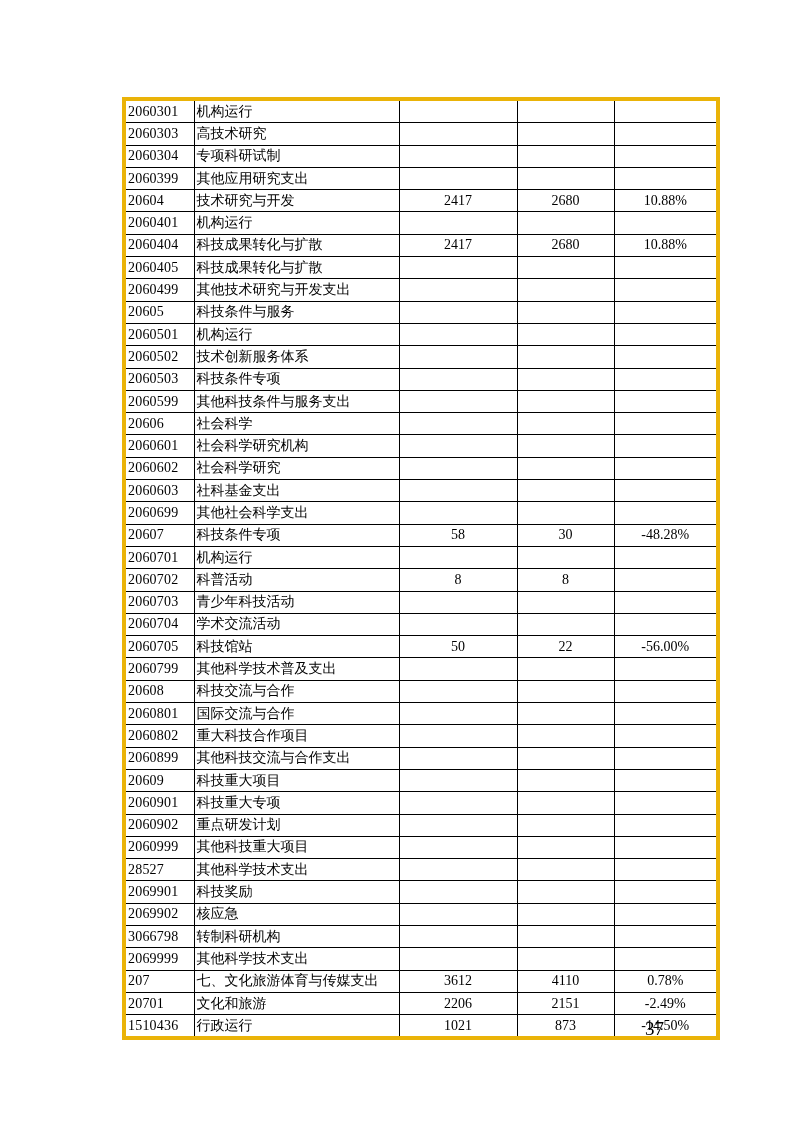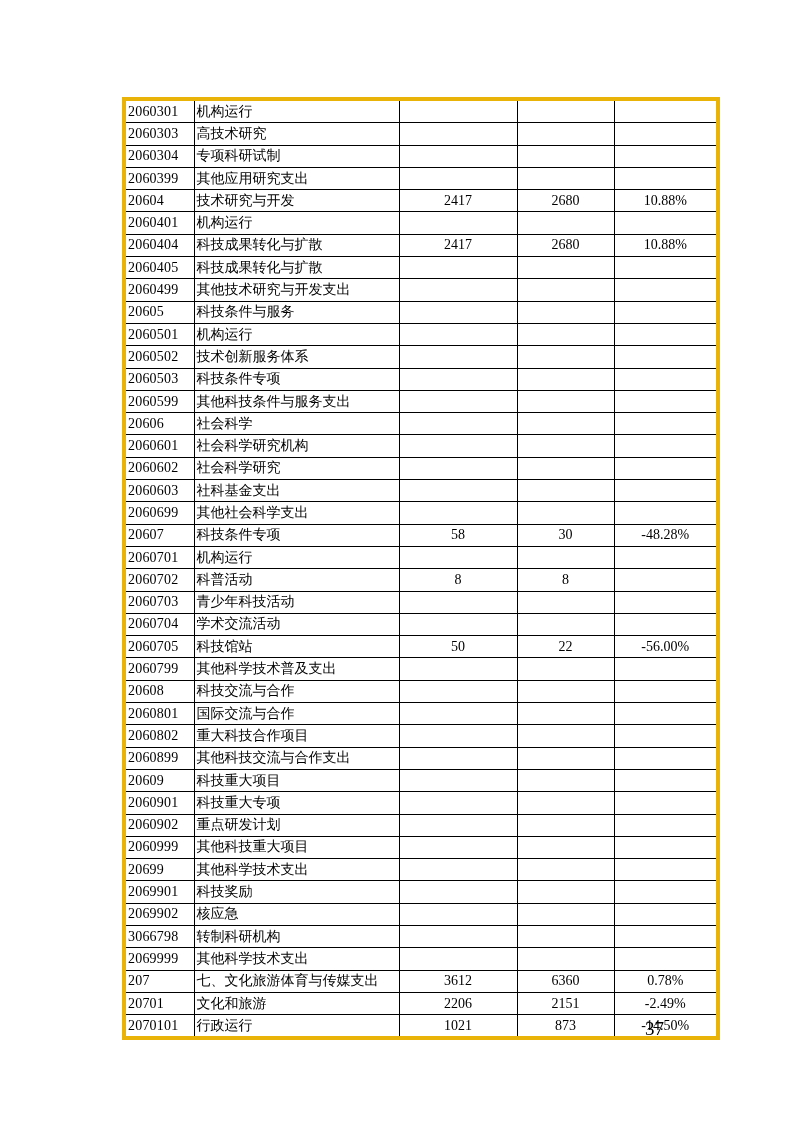--- a/index.html
+++ b/index.html
@@ -306,21 +306,21 @@
           <td class="cell-num"></td>
         </tr>
         <tr>
           <td class="cell-code">2060999</td>
           <td class="cell-label">其他科技重大项目</td>
           <td class="cell-num"></td>
           <td class="cell-num"></td>
           <td class="cell-num"></td>
         </tr>
         <tr>
-          <td class="cell-code">20699</td>
+          <td class="cell-code">28527</td>
           <td class="cell-label">其他科学技术支出</td>
           <td class="cell-num"></td>
           <td class="cell-num"></td>
           <td class="cell-num"></td>
         </tr>
         <tr>
           <td class="cell-code">2069901</td>
           <td class="cell-label">科技奖励</td>
           <td class="cell-num"></td>
           <td class="cell-num"></td>
@@ -344,32 +344,32 @@
           <td class="cell-code">2069999</td>
           <td class="cell-label">其他科学技术支出</td>
           <td class="cell-num"></td>
           <td class="cell-num"></td>
           <td class="cell-num"></td>
         </tr>
         <tr>
           <td class="cell-code">207</td>
           <td class="cell-label">七、文化旅游体育与传媒支出</td>
           <td class="cell-num">3612</td>
-          <td class="cell-num">6360</td>
+          <td class="cell-num">4110</td>
           <td class="cell-num">0.78%</td>
         </tr>
         <tr>
           <td class="cell-code">20701</td>
           <td class="cell-label">文化和旅游</td>
           <td class="cell-num">2206</td>
           <td class="cell-num">2151</td>
           <td class="cell-num">-2.49%</td>
         </tr>
         <tr>
-          <td class="cell-code">2070101</td>
+          <td class="cell-code">1510436</td>
           <td class="cell-label">行政运行</td>
           <td class="cell-num">1021</td>
           <td class="cell-num">873</td>
           <td class="cell-num">-14.50%</td>
         </tr>
       </tbody>
   </table>
 
   <div class="page-number">37</div>
 

